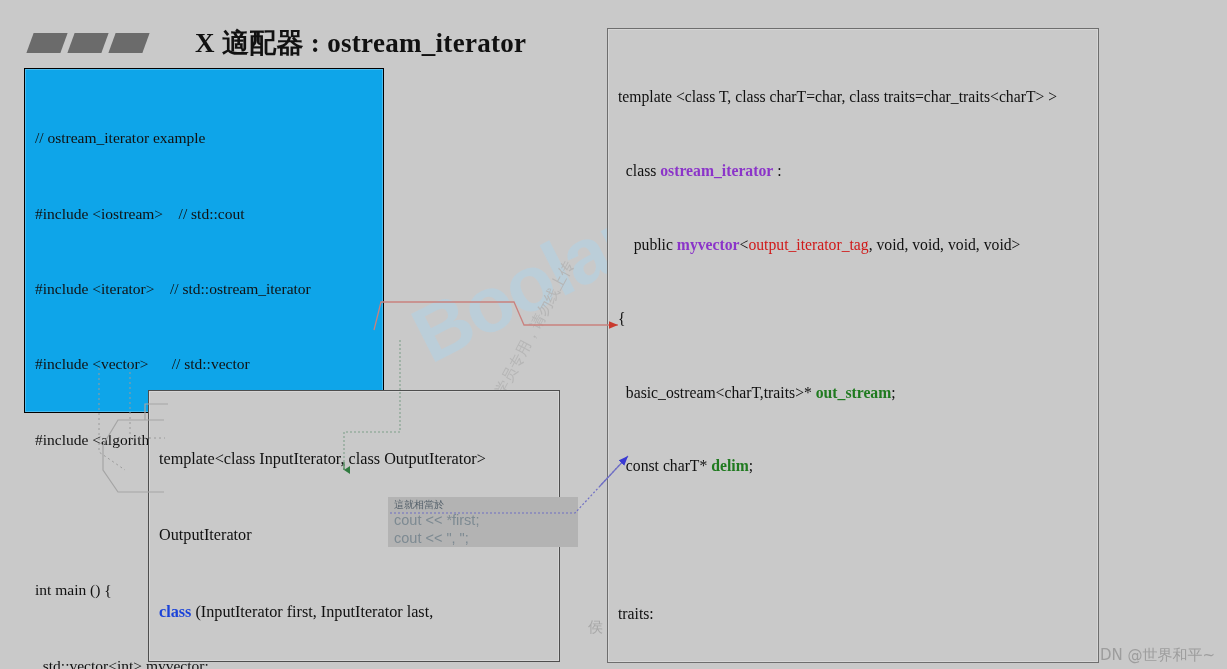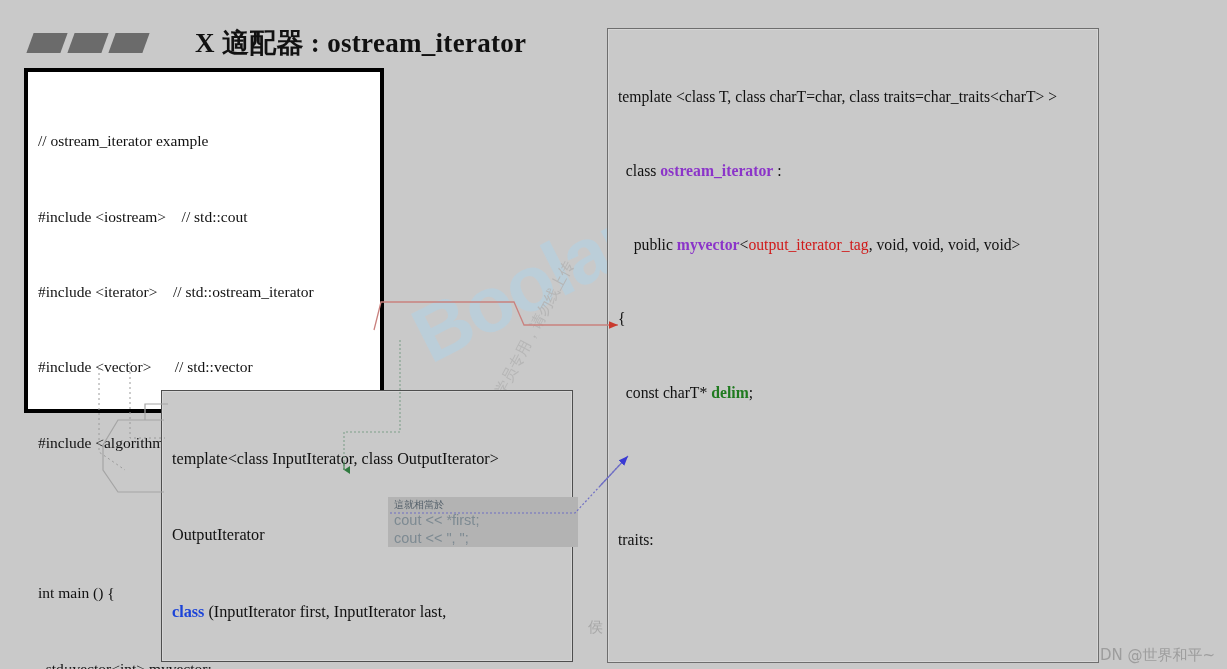--- a/index.html
+++ b/index.html
@@ -67,32 +67,32 @@
   .title-text{
     font-family:"Liberation Serif",serif;
     font-weight:bold;font-size:27px;color:#111;
     white-space:nowrap;letter-spacing:.3px;
   }
   .title-text .cjk{font-family:"DejaVu Sans",sans-serif;font-weight:bold;}
 
   
   .codebox{
     position:absolute;
-    background:#ffffff;
-    border:4px solid #000000;
+    background:#0ea5e9;
+    border:1px solid #000000;
     box-shadow:0 0 0 1px rgba(255,255,255,.25) inset;
     font-size:15.5px;
     line-height:1.62;
     color:#111;
     white-space:pre;
     padding:6px 8px 6px 10px;
     box-sizing:border-box;
   }
   #box-example{left:24px;top:68px;width:360px;height:345px;}
-  #box-copy{left:161px;top:390px;width:412px;height:272px;background:#c9c9c9;border:1px solid #4e4e4e;}
+  #box-copy{left:148px;top:390px;width:412px;height:272px;background:#c9c9c9;border:1px solid #4e4e4e;}
   #box-decl{left:607px;top:28px;width:492px;height:635px;background:#c9c9c9;border:1px solid #6e6e6e;}
   #box-decl .ln{line-height:1.505;font-size:15.7px;}
   #box-copy .ln{line-height:1.60;font-size:16.2px;}
 
   .ln{white-space:pre;}
 
   
   .k-green{color:#1f7a1f;font-weight:bold;}
   .k-red{color:#d01a1a;}
   .k-blue{color:#1b43d8;font-weight:bold;}
@@ -172,20 +172,21 @@
     <div class="cn">這就相當於</div>
     <div class="mono">cout &lt;&lt; *first;</div>
     <div class="mono">cout &lt;&lt; ", ";</div>
   </div>
 
   <div class="codebox" id="box-decl">
     <div class="ln">template &lt;class T, class charT=char, class traits=char_traits&lt;charT&gt; &gt;</div>
     <div class="ln" id="d1">  class <span class="k-purple">ostream_iterator</span> :</div>
     <div class="ln" id="d2">    public <span class="k-purple">myvector</span>&lt;<span class="k-red">output_iterator_tag</span>, void, void, void, void&gt;</div>
     <div class="ln">{</div>
+    <div class="ln" id="d3">  basic_ostream&lt;charT,traits&gt;* <span class="k-green">out_stream</span>;</div>
     <div class="ln" id="d4">  const charT* <span class="k-green">delim</span>;</div>
     <div class="ln">&nbsp;</div>
     <div class="ln">traits:</div>
     
     
     
     
     
     
     

